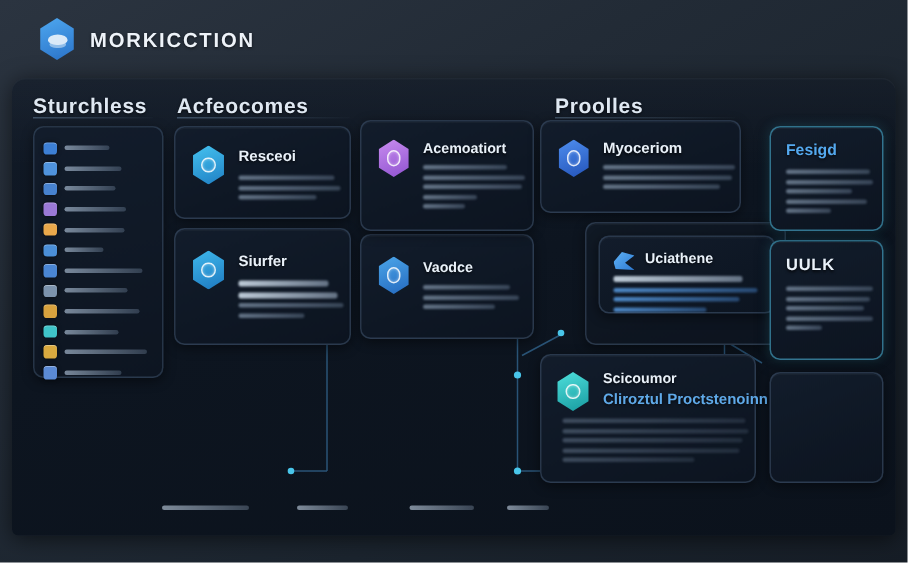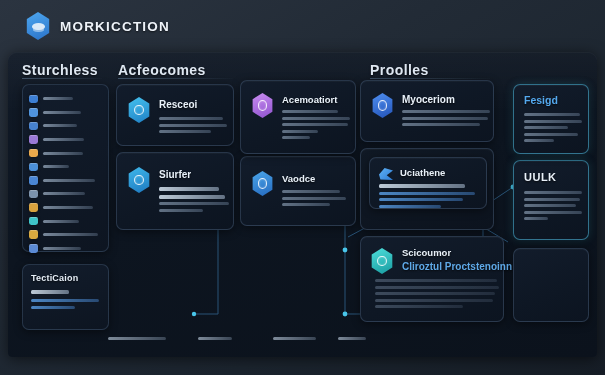--- a/index.html
+++ b/index.html
@@ -70,21 +70,21 @@
     background:linear-gradient(160deg,#121c2b 0%,#0e1724 60%,#0c1420 100%);
     border:1px solid rgba(118,150,188,.26);
     border-radius:7px;
     box-shadow:0 2px 8px rgba(0,0,0,.45), inset 0 1px 0 rgba(255,255,255,.03);
   }
   .card.glow{
     border-color:rgba(78,190,225,.55);
     box-shadow:0 0 8px rgba(70,185,225,.22),0 2px 9px rgba(0,0,0,.5),
                inset 0 1px 0 rgba(255,255,255,.04);
   }
-  .card.plain{ background:linear-gradient(160deg,#101925,#0c131e); }
+  .card.plain{ background:linear-gradient(160deg,#101925,#0c131e);margin-left:30px; }
 
   .card-hex{
     position:absolute; clip-path:polygon(50% 0%,93% 25%,93% 75%,50% 100%,7% 75%,7% 25%);
     display:flex; align-items:center; justify-content:center;
   }
   .card-hex .gl{
     width:42%; height:42%; border-radius:50%;
     border:1.4px solid rgba(255,255,255,.85);
     box-shadow:inset 0 0 2px rgba(255,255,255,.5);
   }
@@ -255,28 +255,20 @@
       <div class="nav-item">
         <span class="nav-ico" style="background:#d9a93f"></span>
         <span class="nav-lbl" style="width:55px"></span>
       </div>
       <div class="nav-item">
         <span class="nav-ico" style="background:#5b8ad4"></span>
         <span class="nav-lbl" style="width:38px"></span>
       </div>
     </div>
 
-    <div id="sidebar-card">
-      <div id="sidebar-card-title">TectiCaion</div>
-      <div class="lines" style="position:static;">
-        <div class="ln bold" style="width:38px"></div>
-        <div class="ln blue" style="width:68px;margin-top:5px"></div>
-        <div class="ln blue" style="width:44px"></div>
-      </div>
-    </div>
 
     <div class="card" style="left:108px; top:32px; width:118px; height:62px;">
       <span class="card-hex" style="left:10px;top:12px;width:24px;height:26px;background:linear-gradient(160deg,#45c3f0,#1f7fc4)">
           <span class="gl"></span>
         </span>
       <div class="card-title" style="left:42px;top:14px;font-size:10px">Resceoi</div>
       <div class="lines" style="left:42px;top:32px;">
         <div class="ln" style="width:64px"></div>
         <div class="ln" style="width:68px"></div>
         <div class="ln" style="width:52px"></div>

